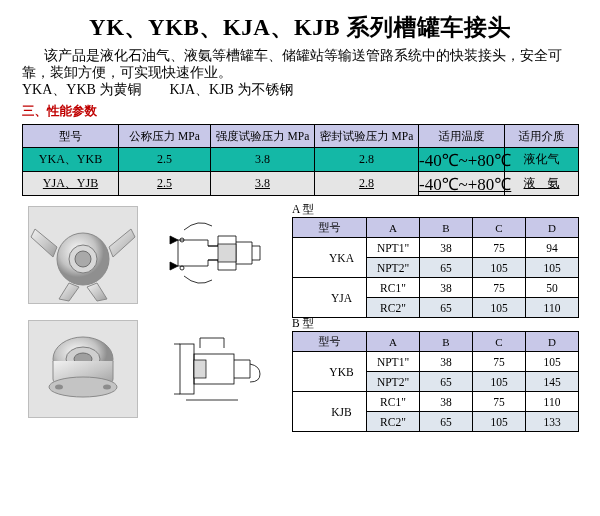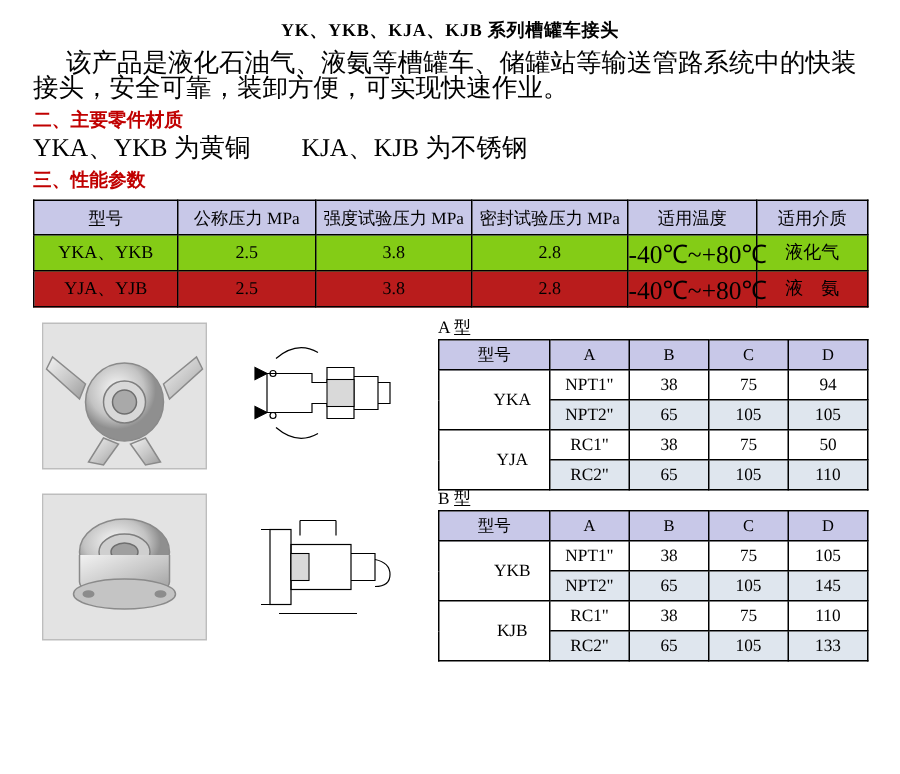--- a/index.html
+++ b/index.html
@@ -8,35 +8,35 @@
     background:#ffffff;
     font-family:"Liberation Serif", serif;
     color:#000;
     position:relative;
     overflow:hidden;
   }
   .page{position:relative;width:600px;height:516px;}
 
   .title{
     text-align:center;
-    font-size:12px;
+    font-size:23px;
     font-weight:bold;
     letter-spacing:0.5px;
     margin:12px 0 4px 0;
     font-family:"Liberation Serif", serif;
   }
 
   .sec-head{
     color:#c00000;
     font-weight:bold;
     font-size:12.5px;
     margin:5px 0 1px 22px;
   }
   .para{
-    font-size:17px;
+    font-size:14px;
     margin:0 18px 0 22px;
     line-height:17px;
     text-indent:0;
   }
   .para.indent{ text-indent:22px; }
 
   
   .spec-wrap{ margin:4px 0 0 22px; }
   table{ border-collapse:collapse; }
   .spec{
@@ -48,22 +48,22 @@
     border:1px solid #000;
     text-align:center;
     height:22px;
     padding:0;
     font-weight:normal;
   }
   .spec thead th{
     background:#c8c8e8;
     font-size:11.5px;
   }
-  .spec tbody td{ background:#84cc16; }
-  .spec tbody tr.alt td{ background:#b91c1c; }
+  .spec tbody td{ background:#14b8a6; }
+  .spec tbody tr.alt td{ background:#e5e5e5;text-decoration:underline; }
   .spec .small{ font-size:17px; }
 
   
   .dim-area{ position:relative; margin-top:6px; }
 
   .row-block{ position:relative; height:112px; }
 
   .photo{
     position:absolute;
     width:108px;height:96px;
@@ -104,21 +104,20 @@
 </style>
 </head>
 <body>
 
 <div class="page">
 
   <div class="title">YK、YKB、KJA、KJB 系列槽罐车接头</div>
 
   <div class="para indent">该产品是液化石油气、液氨等槽罐车、储罐站等输送管路系统中的快装接头，安全可靠，装卸方便，可实现快速作业。</div>
 
-  <div class="sec-head">二、主要零件材质</div>
   <div class="para">YKA、YKB 为黄铜　　KJA、KJB 为不锈钢</div>
 
   <div class="sec-head">三、性能参数</div>
 
   <div class="spec-wrap">
     <table class="spec">
       <colgroup>
         <col style="width:96px">
           <col style="width:92px">
           <col style="width:104px">

